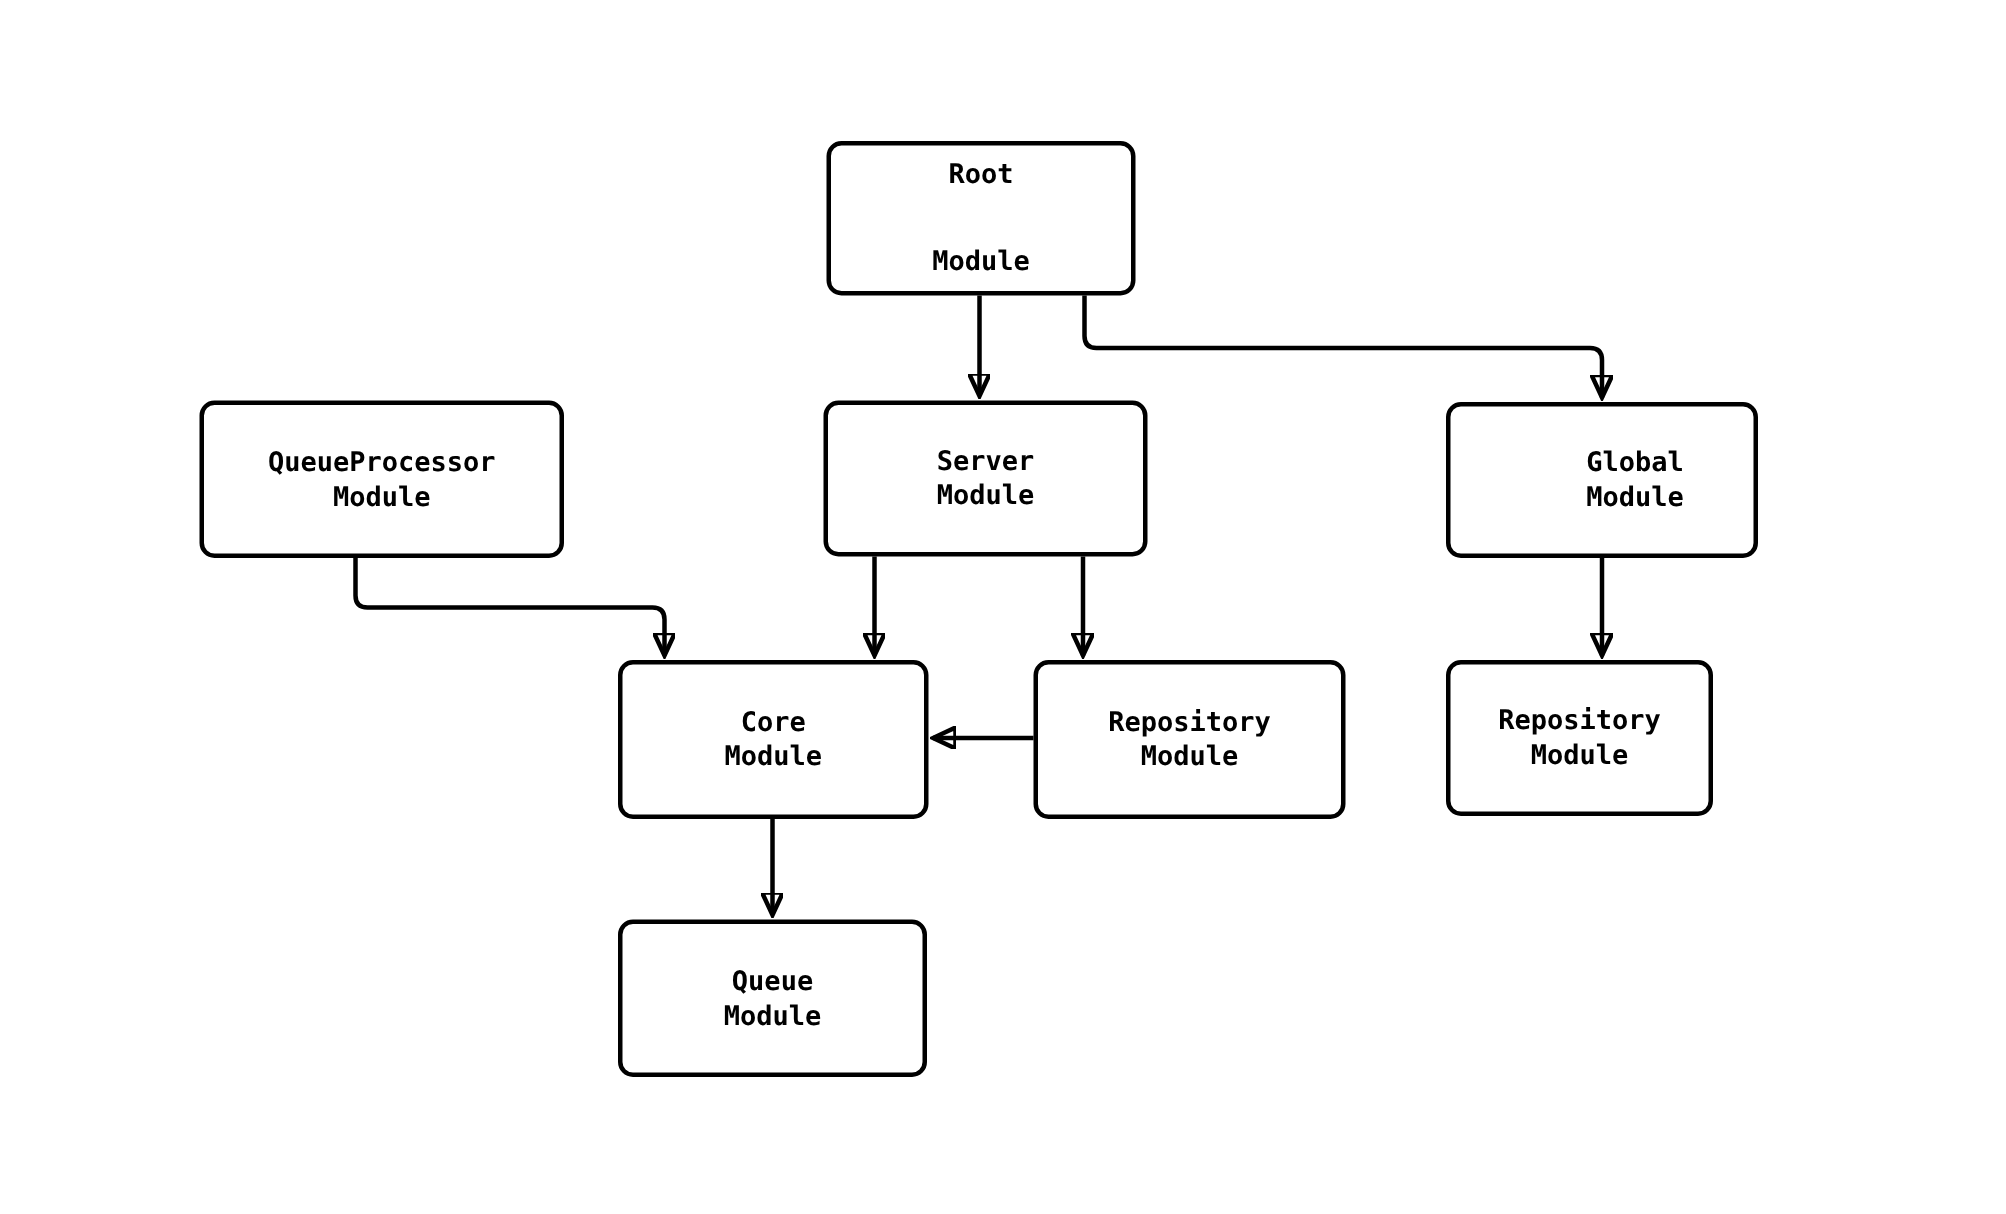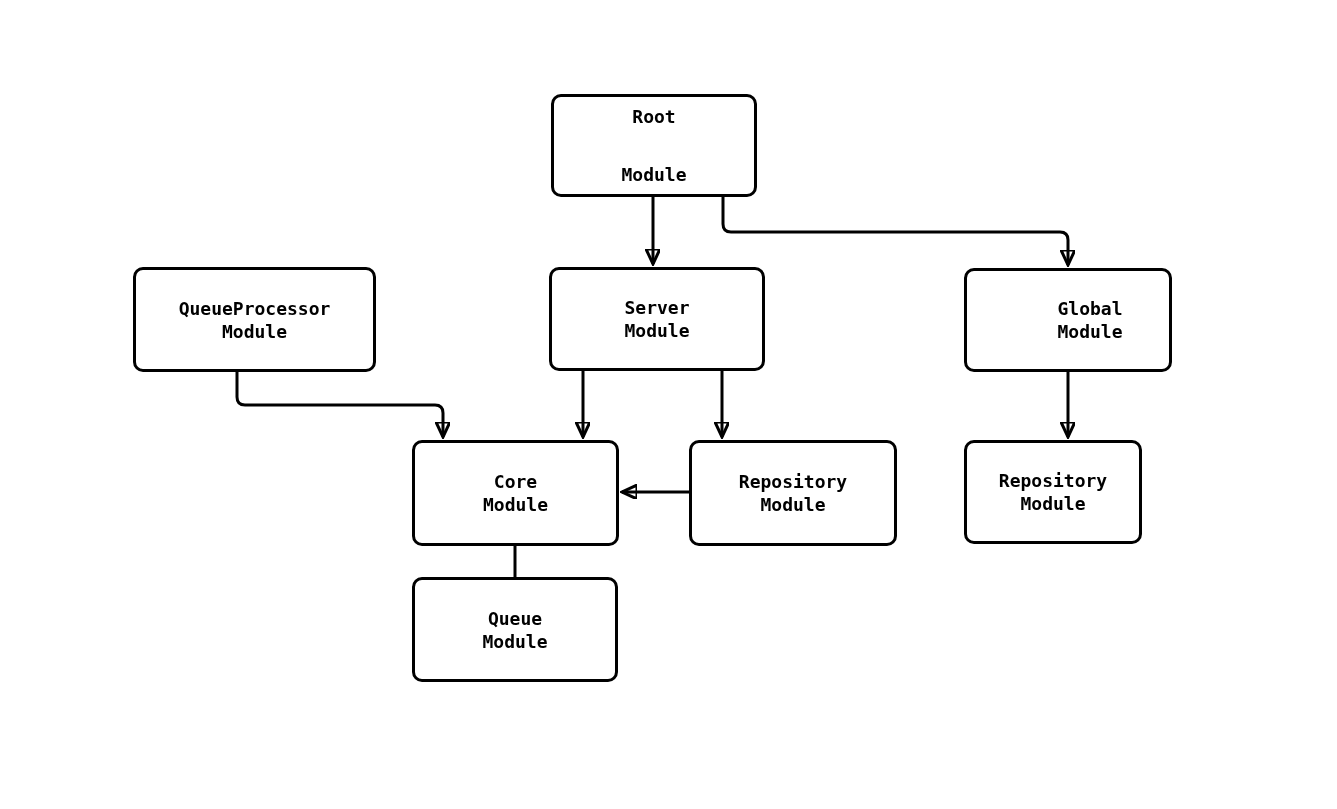--- a/index.html
+++ b/index.html
@@ -45,21 +45,21 @@
     white-space: nowrap;
   }
   
   .n-root        { left: 551px; top:  94px; width: 206px; height: 103px; gap: 35px; }
   .n-queueproc   { left: 133px; top: 267px; width: 243px; height: 105px; }
   .n-server      { left: 549px; top: 267px; width: 216px; height: 104px; }
   .n-global      { left: 964px; top: 268px; width: 208px; height: 104px; padding-left: 44px; }
   .n-core        { left: 412px; top: 440px; width: 207px; height: 106px; }
   .n-endpoints   { left: 689px; top: 440px; width: 208px; height: 106px; }
   .n-repository  { left: 964px; top: 440px; width: 178px; height: 104px; }
-  .n-queue       { left: 412px; top: 577px; width: 206px; height: 105px; }
+  .n-queue       { left: 412px; top: 613px; width: 206px; height: 105px; }
 </style>
 </head>
 <body>
 
 <div class="canvas">
 
   <svg class="edges" viewBox="0 0 1337 809" xmlns="http://www.w3.org/2000/svg">
     <defs>
       <marker id="arrow" markerUnits="userSpaceOnUse" markerWidth="17" markerHeight="15" refX="15" refY="7" orient="auto">
         <path d="M0,0 L15,7 L0,14 Z" fill="#000000" stroke="none"></path>

